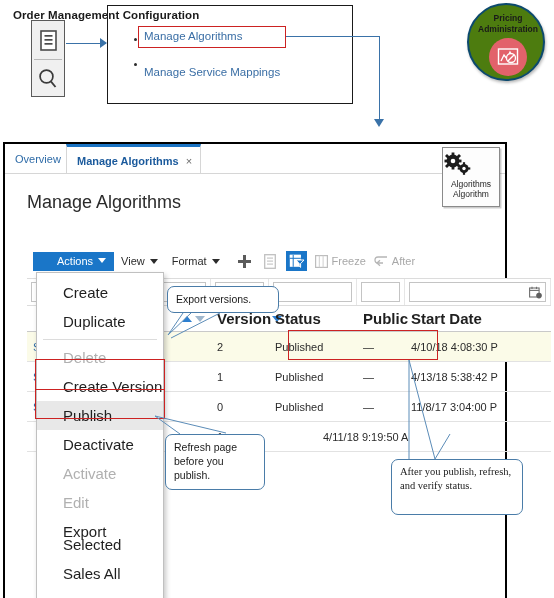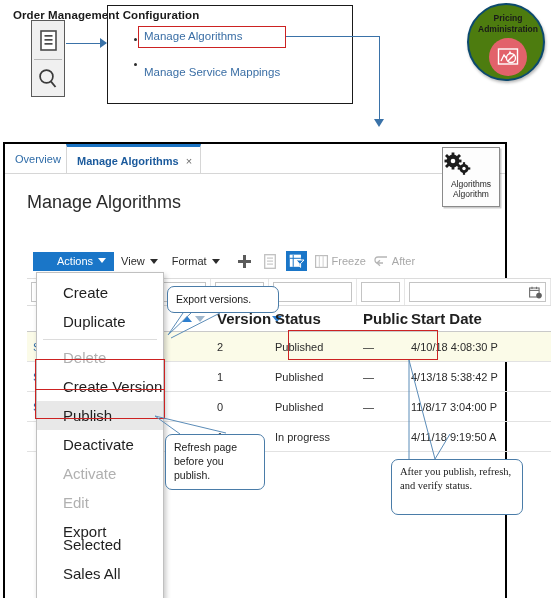--- a/index.html
+++ b/index.html
@@ -616,21 +616,20 @@
       <div class="trow">
         <div class="cell c-name cell-link">Sales Order Charges</div>
         <div class="cell c-ver">0</div>
         <div class="cell c-status">Published</div>
         <div class="cell c-public">—</div>
         <div class="cell c-date">11/8/17 3:04:00 P</div>
       </div>
       <div class="trow">
         <div class="cell c-name cell-link"></div>
         <div class="cell c-ver">1</div>
-        <div class="cell c-status">In progress</div>
         <div class="cell c-public"></div>
         <div class="cell c-date">4/11/18 9:19:50 A</div>
       </div>
     </div>
 
     <div id="row-redbox"></div>
 
     <div id="actions-menu">
       <div class="menu-item">Create</div>
       <div class="menu-item">Duplicate</div>

